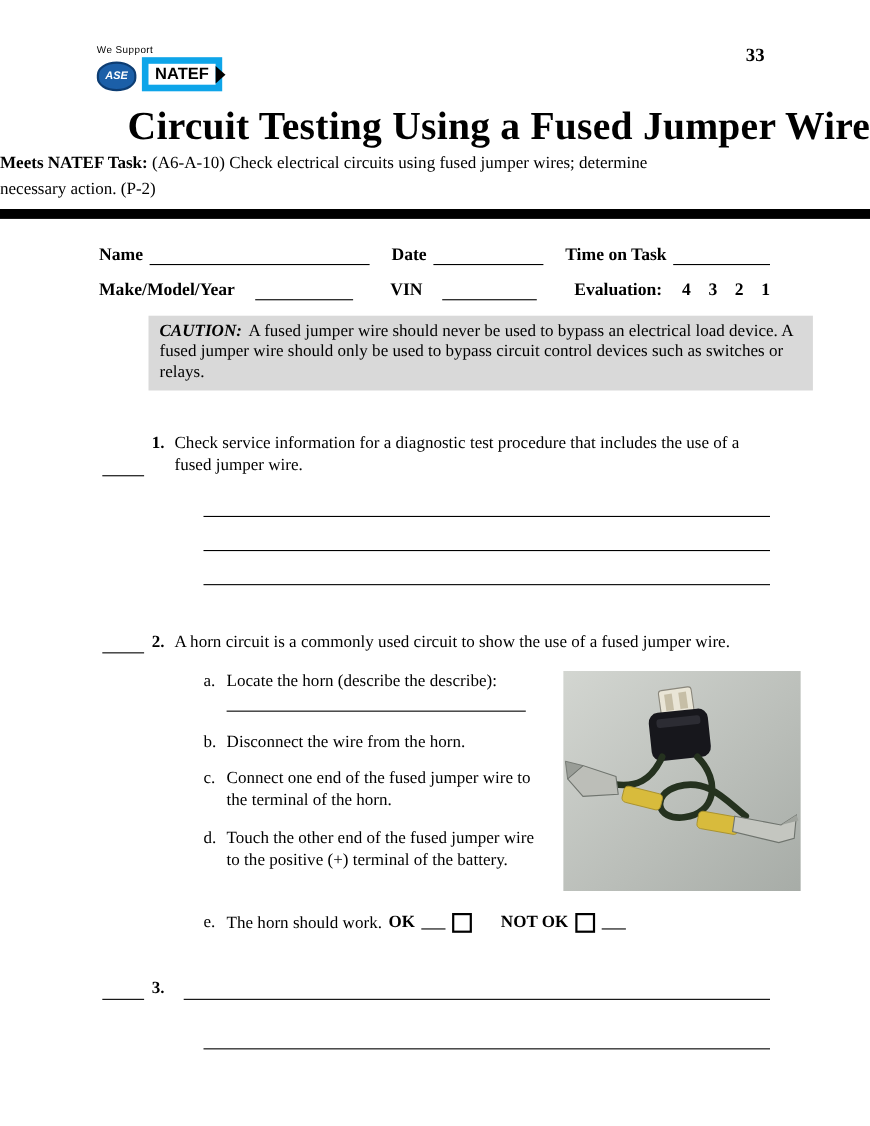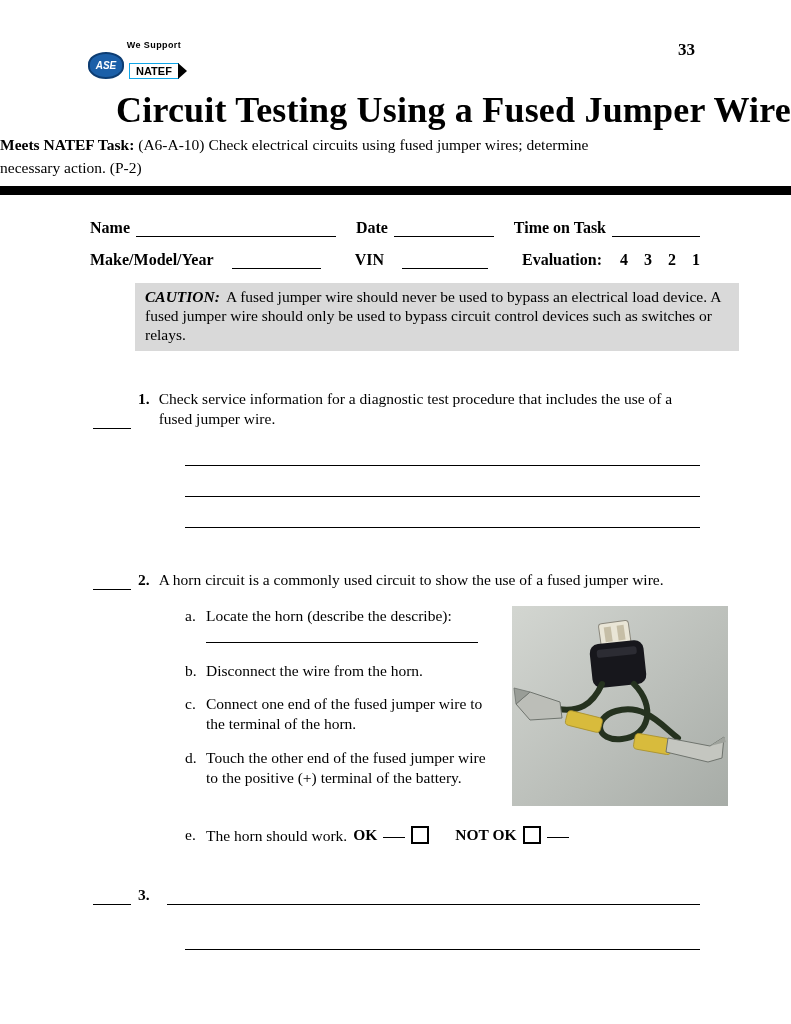--- a/index.html
+++ b/index.html
@@ -14,25 +14,25 @@
     overflow:hidden;
   }
   .bold { font-weight:bold; }
 
   
   .top-row { display:flex; justify-content:space-between; align-items:flex-start; padding:40px 96px 0 88px; }
   .page-number { font-weight:bold; font-size:17px; }
 
   
   .logo { width:132px; font-family:"Liberation Sans", sans-serif; }
-  .we-support { font-size:9px; font-weight:bold; text-align:center; letter-spacing:.4px; margin-bottom:2px; }
+  .we-support { font-size:9px; font-weight:normal; letter-spacing:.4px; margin-bottom:2px; }
   .logo-main { display:flex; align-items:flex-end; gap:5px; }
   .ase-badge { width:36px; height:27px; background:#1b5fa8; border:2px solid #0d3d73; border-radius:50% / 45%; display:flex; align-items:center; justify-content:center; flex-shrink:0; }
   .ase-text { color:#fff; font-style:italic; font-weight:bold; font-size:10px; font-family:"Liberation Sans", sans-serif; }
-  .natef-box { border:1px solid #0ea5e9; padding:1px 6px; font-weight:bold; font-size:11px; position:relative; background:#fff; }
+  .natef-box { border:6px solid #0ea5e9; padding:1px 6px; font-weight:bold; font-size:15px; position:relative; background:#fff; }
   .natef-box::after { content:""; position:absolute; right:-9px; top:50%; transform:translateY(-50%); border-left:9px solid #000; border-top:8px solid transparent; border-bottom:8px solid transparent; }
 
   
   .title { text-align:right; font-size:36px; font-weight:bold; margin-top:10px; letter-spacing:.2px; }
   .task-center { text-align:left; font-size:15.5px; margin-top:4px; line-height:1.25; }
 
   .black-bar { width:100%; height:9px; background:#000; margin-top:8px; }
 
   
   .form-row { display:flex; align-items:flex-end; margin:24px 91px 0 90px; font-size:16px; }
@@ -68,21 +68,21 @@
   .sub-label { width:21px; flex-shrink:0; }
   .sub-text { flex:1; }
   .sub-line { border-bottom:1.2px solid #000; width:272px; margin:16px 0 18px 21px; }
 
   .photo-wrap { width:216px; height:200px; flex-shrink:0; }
   .photo-wrap svg { display:block; }
 
   
   .item-e { display:flex; margin:20px 0 0 185px; font-size:15.5px; align-items:flex-end; }
   .item-e .sub-label { align-self:flex-start; }
-  .ok-group { display:flex; align-items:flex-start; gap:6px; margin-left:6px; }
+  .ok-group { display:flex; align-items:center; gap:6px; margin-left:6px; }
   .checkbox { display:inline-block; width:18px; height:18px; border:2px solid #000; background:#fff; margin-bottom:1px; }
   .mini-line { display:inline-block; width:22px; border-bottom:1.5px solid #000; height:12px; }
   .oklabel { font-weight:bold; white-space:nowrap; }
   .notok-spacer { width:14px; }
 
   .step.step3 { margin-top:40px; }
   .final-line { margin-top:14px; }
 </style>
 </head>
 <body>

